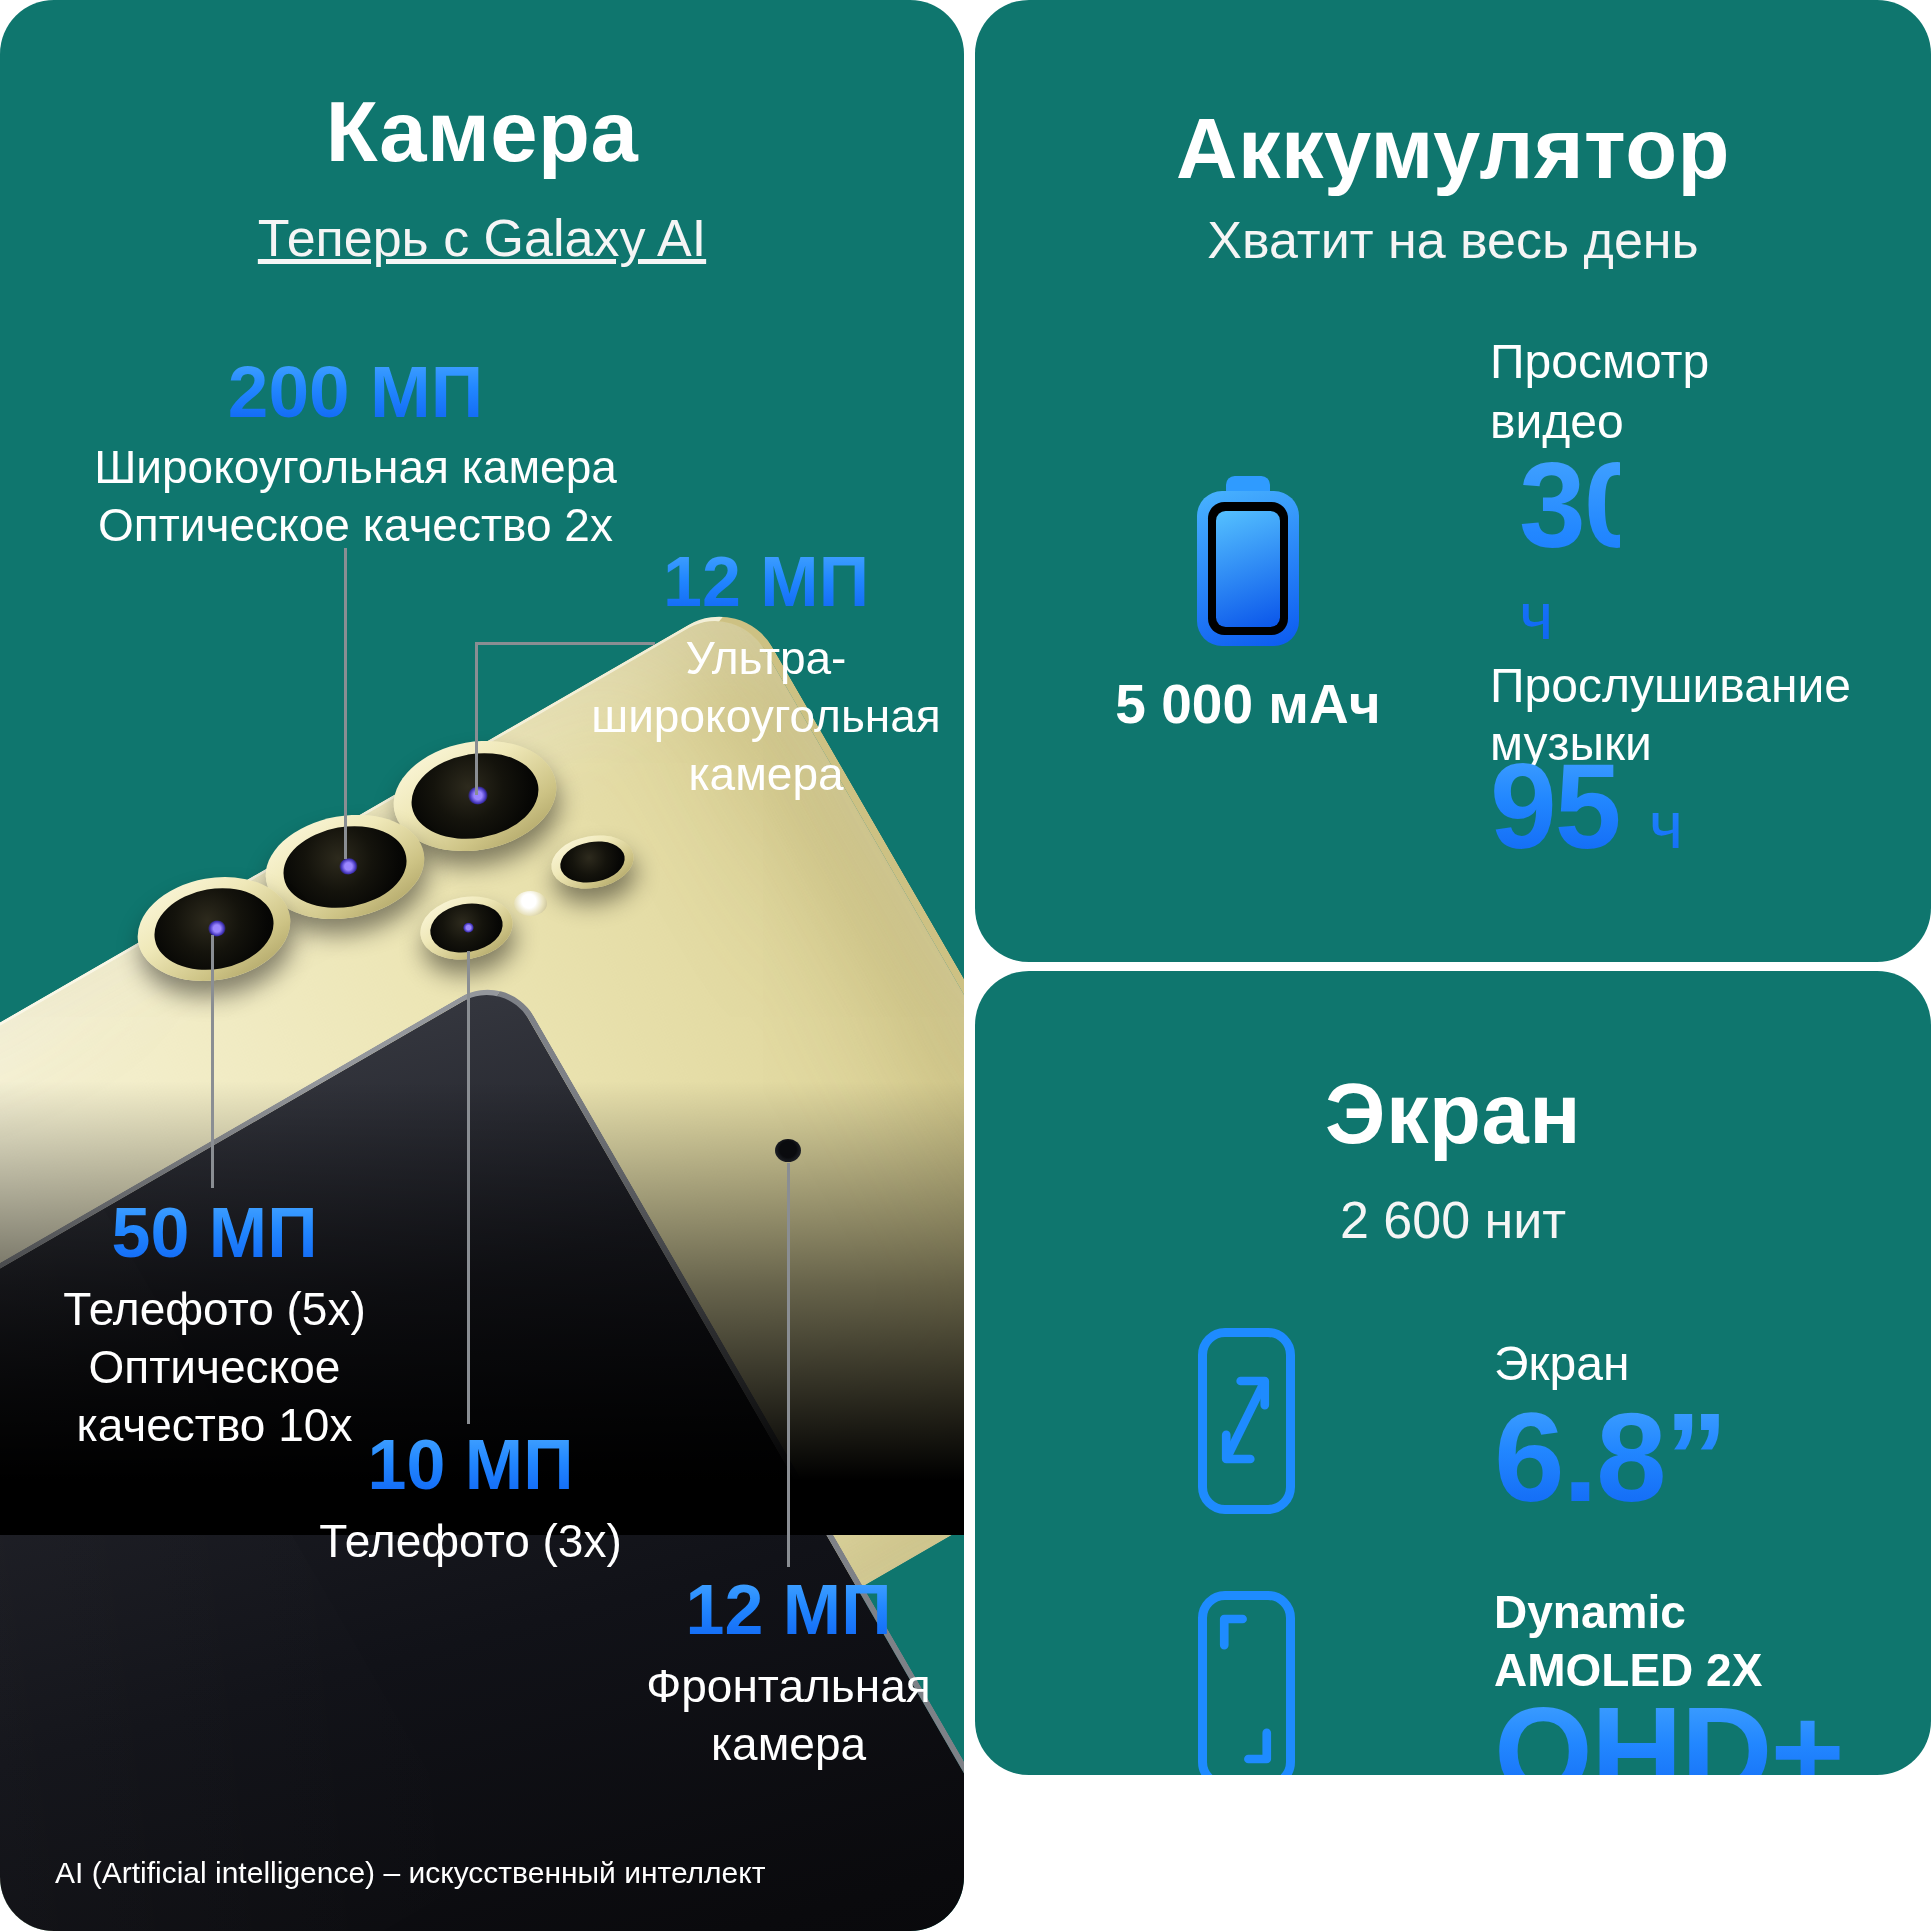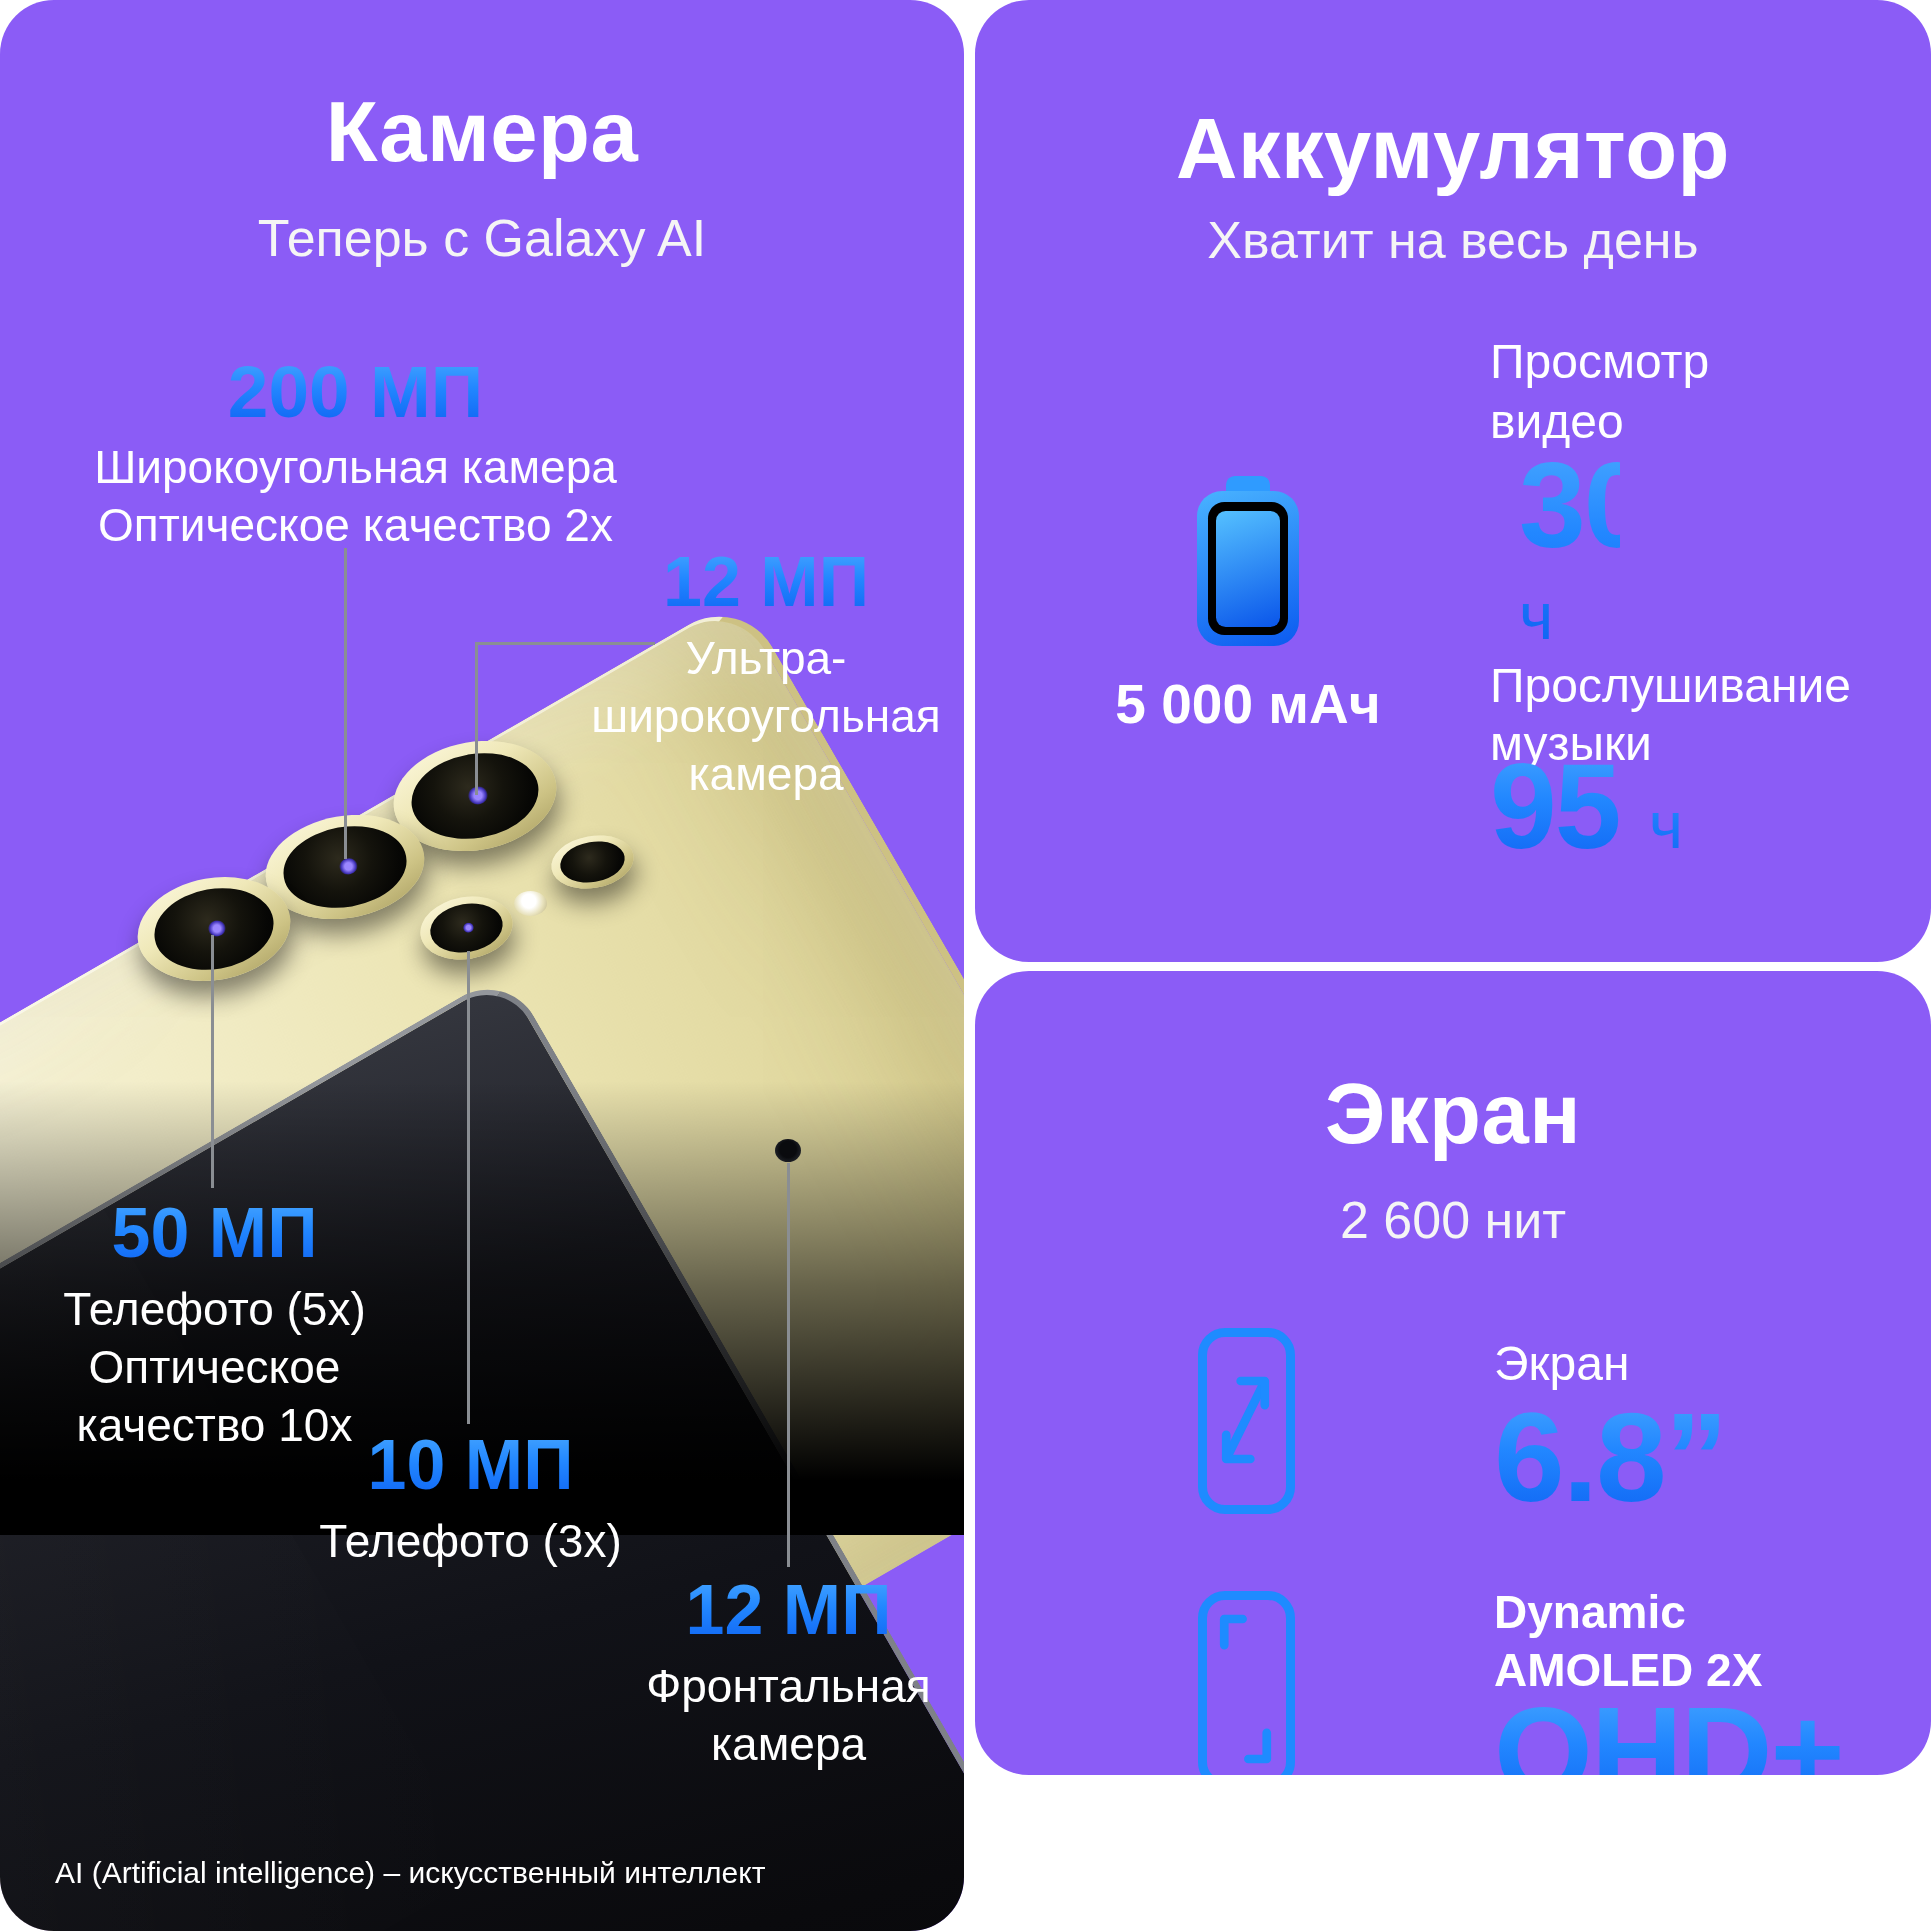--- a/index.html
+++ b/index.html
@@ -2,38 +2,38 @@
 <html><head>
 <meta charset="utf-8">
 <style>
   html,body { margin:0; padding:0; }
   body {
     width:1931px; height:1931px; position:relative;
     background:#ffffff; overflow:hidden;
     font-family:"Liberation Sans","DejaVu Sans",sans-serif;
     -webkit-font-smoothing:antialiased;
   }
-  .panel { position:absolute; background:#8b5cf6; border-radius:54px; overflow:hidden; }
+  .panel { position:absolute; background:#0f766e; border-radius:54px; overflow:hidden; }
   #panel-camera  { left:0;      top:0;      width:964px; height:1931px; }
   #panel-battery { left:975px; top:0;      width:956px; height:962px;  }
   #panel-screen  { left:975px; top:971px; width:956px; height:804px;  }
 
   .panel-title { position:absolute; left:0; right:0; text-align:center;
     color:#fff; font-weight:700; font-size:85px; line-height:1; letter-spacing:0.5px; z-index:6; }
   .panel-sub { position:absolute; left:0; right:0; text-align:center;
     color:#f5f5f5; font-weight:300; font-size:52px; line-height:1.2; z-index:6; }
 
   .grad-blue {
     background:linear-gradient(180deg,#4aa9ff 0%,#2287ff 45%,#0d61f2 100%);
     -webkit-background-clip:text; background-clip:text; color:transparent;
   }
 
   
   #cam-title { top:89px; }
-  #cam-sub   { top:207px; }
+  #cam-sub   { top:207px;text-decoration:underline; }
 
   .spec { position:absolute; text-align:center; z-index:6; }
   .spec .val { display:block; font-weight:700; font-size:70px; line-height:77px; letter-spacing:0; }
   .spec .line { display:block; color:#fff; font-weight:300; font-size:46px; line-height:58px; }
   .spec .val + .line { margin-top:7.7px; }
   #spec-wide  { left:66px;  top:353px;  width:579px; }
   #spec-wide .val { font-size:73px; }
   #spec-uw    { left:573px; top:544px;  width:386px; }
   #spec-tele5 { left:-27px; top:1195px; width:483px; }
   #spec-tele3 { left:229px; top:1427px; width:483px; }

